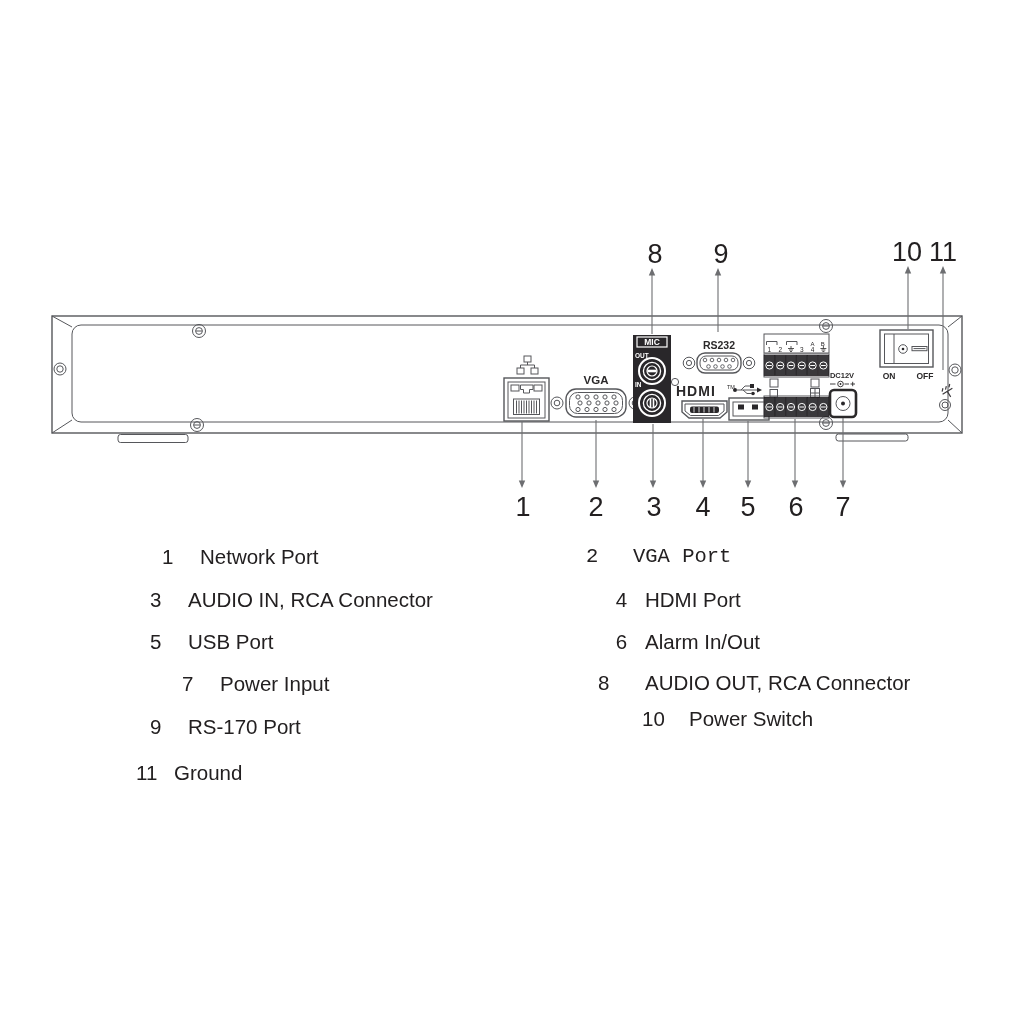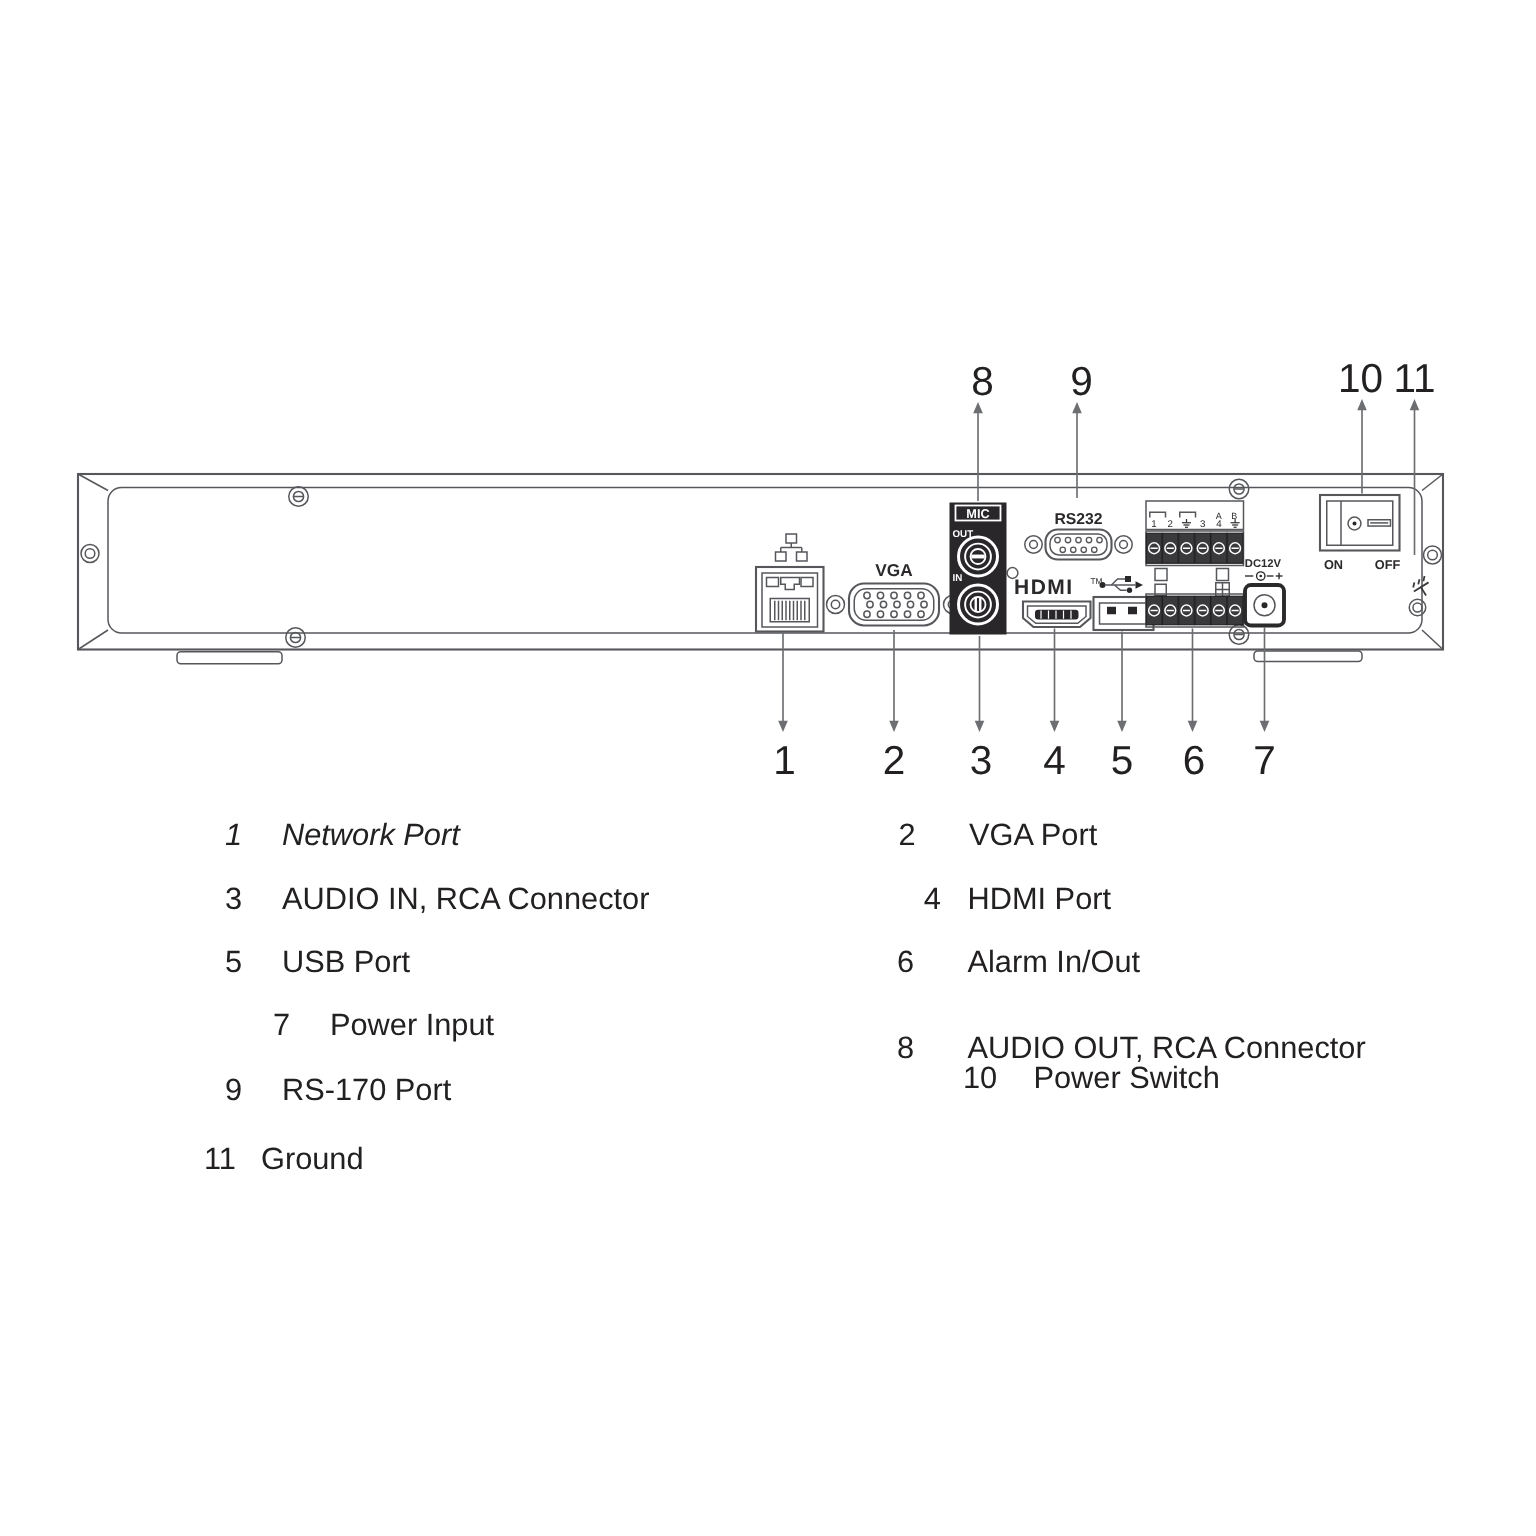--- a/index.html
+++ b/index.html
@@ -351,49 +351,49 @@
     <text class="num" text-anchor="middle" x="654" y="516">3</text>
     <text class="num" text-anchor="middle" x="703" y="516">4</text>
     <text class="num" text-anchor="middle" x="748" y="516">5</text>
     <text class="num" text-anchor="middle" x="796" y="516">6</text>
     <text class="num" text-anchor="middle" x="843" y="516">7</text>
   </g>
 </svg>
 
   <div class="legend">
 
-    <div class="legend-row lc" style="left:150px;top:544px;font-style:italic;">
+    <div class="legend-row lc" style="left:162px;top:544px;">
       <span class="n">1</span><span>Network Port</span>
     </div>
     <div class="legend-row lc" style="left:150px;top:587px;">
       <span class="n">3</span><span>AUDIO IN, RCA Connector</span>
     </div>
     <div class="legend-row lc" style="left:150px;top:629px;">
       <span class="n">5</span><span>USB Port</span>
     </div>
     <div class="legend-row lc" style="left:150px;top:671px;margin-left:32px;">
       <span class="n">7</span><span>Power Input</span>
     </div>
     <div class="legend-row lc" style="left:150px;top:714px;">
       <span class="n">9</span><span>RS-170 Port</span>
     </div>
     <div class="legend-row lc" style="left:136px;top:760px;">
       <span class="n">11</span><span>Ground</span>
     </div>
 
-    <div class="legend-row rc" style="left:599px;top:544px;">
+    <div class="legend-row rc" style="left:586px;top:544px;font-family:Liberation Mono, monospace;">
       <span class="n">2</span><span>VGA Port</span>
     </div>
     <div class="legend-row rc" style="left:598px;top:587px;text-align:center;">
       <span class="n">4</span><span>HDMI Port</span>
     </div>
-    <div class="legend-row rc" style="left:598px;top:629px;">
+    <div class="legend-row rc" style="left:598px;top:629px;text-align:center;">
       <span class="n">6</span><span>Alarm In/Out</span>
     </div>
-    <div class="legend-row rc" style="left:598px;top:670px;margin-top:16px;">
+    <div class="legend-row rc" style="left:598px;top:670px;">
       <span class="n">8</span><span>AUDIO OUT, RCA Connector</span>
     </div>
     <div class="legend-row rc" style="left:598px;top:706px;margin-left:44px;">
       <span class="n">10</span><span>Power Switch</span>
     </div>
   </div>
 
 </div>
 
 </body></html>

